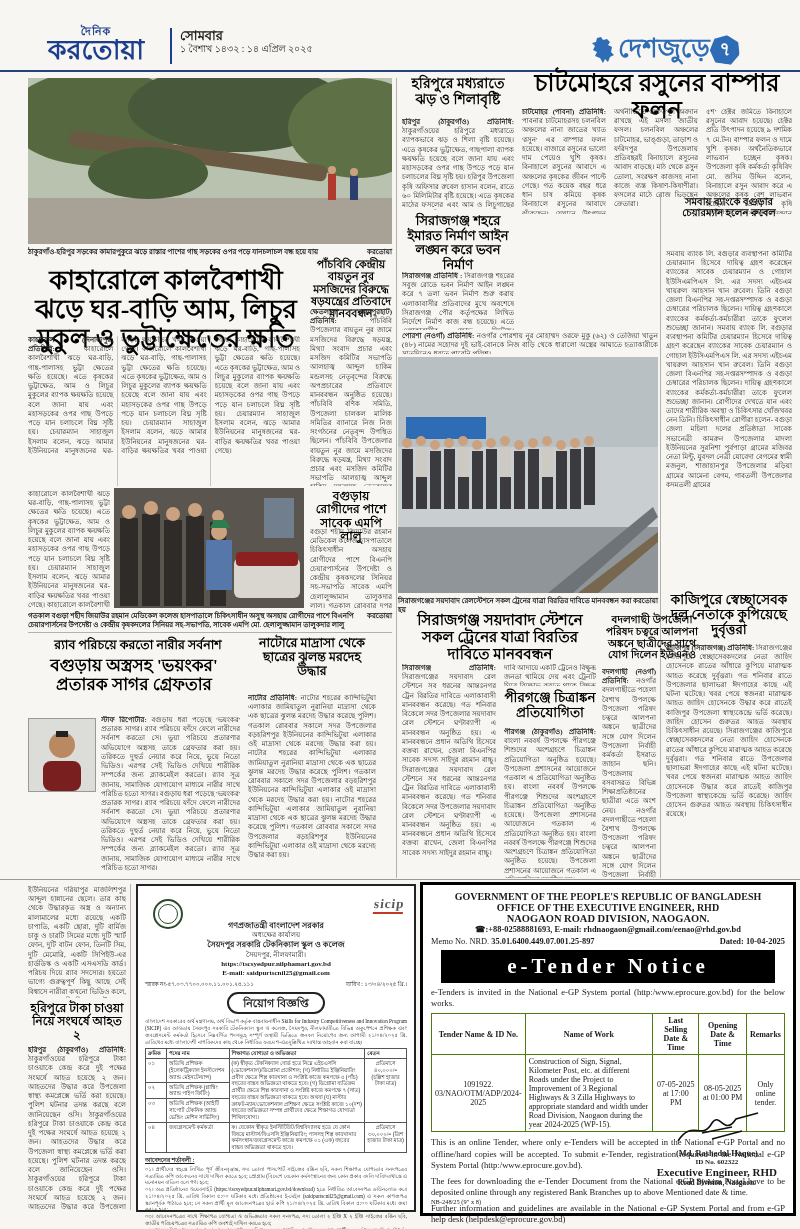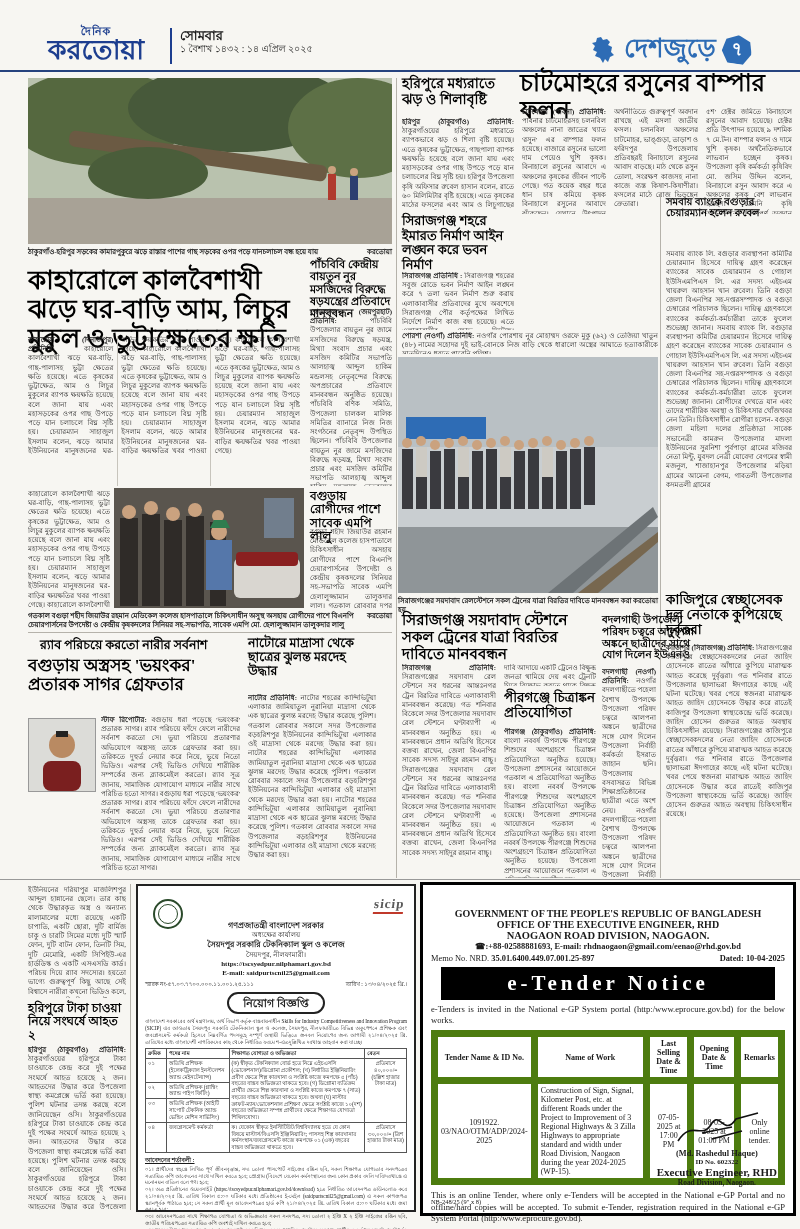--- a/index.html
+++ b/index.html
@@ -1,47 +1,47 @@
 <!DOCTYPE html>
 <html><head>
 <meta charset="utf-8">
 <style>
   html,body{margin:0;padding:0;background:#dedcd6;}
   .page{position:relative;width:800px;height:1229px;background:#f7f6f2;margin:0 auto;
         font-family:"Liberation Serif","DejaVu Serif",serif;color:#1a1a1a;overflow:hidden;}
   .abs{position:absolute;}
-  .hl{font-weight:800;text-align:left;color:#000;line-height:1.12;}
+  .hl{font-weight:800;text-align:center;color:#000;line-height:1.12;}
   .byline{font-weight:700;}
   .bodytext{font-size:7px;line-height:1.32;text-align:justify;color:#222;overflow:hidden;}
   .caption{font-size:7px;font-weight:700;color:#111;line-height:1.25;}
   .credit{float:right;font-weight:700;}
   .vrule{width:1px;background:#b5b2aa;}
   .hrule{height:1px;background:#b5b2aa;}
   .photo{overflow:hidden;background:#888;}
   .photo svg{display:block;width:100%;height:100%;}
   
   .brandbox{color:#1d3e8f;text-align:center;line-height:1;}
   .brand-top{font-size:11px;font-weight:800;letter-spacing:1px;}
   .brand-main{font-size:27px;font-weight:800;letter-spacing:0;}
   .datebox{line-height:1.25;}
   .day{font-size:13px;font-weight:700;}
   .dateline{font-size:9.5px;}
-  .sectionlogo{display:flex;align-items:center;gap:6px;text-align:right;}
+  .sectionlogo{display:flex;align-items:center;text-align:right;}
   .sectionname{font-size:26px;font-weight:800;color:#2e6cb5;}
   .pagebadge{width:30px;height:30px;background:#2e6cb5;color:#fff;font-weight:800;font-size:18px;
              display:flex;align-items:center;justify-content:center;
              clip-path:polygon(50% 0%,90% 18%,100% 58%,76% 96%,24% 96%,0% 58%,10% 18%);transform:rotate(8deg);}
   
   .tenderbox{border:3px solid #000;background:#fff;font-family:"Liberation Serif",serif;}
-  .tender-inner{padding:23px 8px 4px 8px;position:relative;height:100%;box-sizing:border-box;}
+  .tender-inner{padding:6px 8px 4px 8px;position:relative;height:100%;box-sizing:border-box;}
   .t-center{text-align:center;font-weight:700;}
   .t-banner{background:#000;color:#fff;text-align:center;font-weight:800;font-size:21px;
             letter-spacing:4px;padding:4px 0;margin:4px 10px;}
   .t-table{width:100%;border-collapse:collapse;font-size:8px;margin-top:4px;}
-  .t-table th,.t-table td{border:7px solid #4d7c0f;padding:2px 3px;vertical-align:middle;}
+  .t-table th,.t-table td{border:1px solid #4d7c0f;padding:2px 3px;vertical-align:middle;}
   .t-para{font-size:8.6px;text-align:justify;margin-top:5px;line-height:1.3;}
   
   .recruitbox{border:2px solid #222;background:#fff;font-size:6px;}
   .r-center{text-align:center;line-height:1.3;}
   .r-title{display:inline-block;border:2px solid #222;border-radius:12px;padding:2px 14px;
            font-size:11px;font-weight:800;}
   .r-table{width:100%;border-collapse:collapse;font-size:5.4px;line-height:1.25;}
   .r-table th,.r-table td{border:1px solid #555;padding:1px 2px;vertical-align:top;text-align:left;}
   .r-terms{font-size:5.2px;line-height:1.3;text-align:justify;}
   .seal{width:26px;height:26px;border-radius:50%;border:2px solid #2b4a2b;position:relative;}

